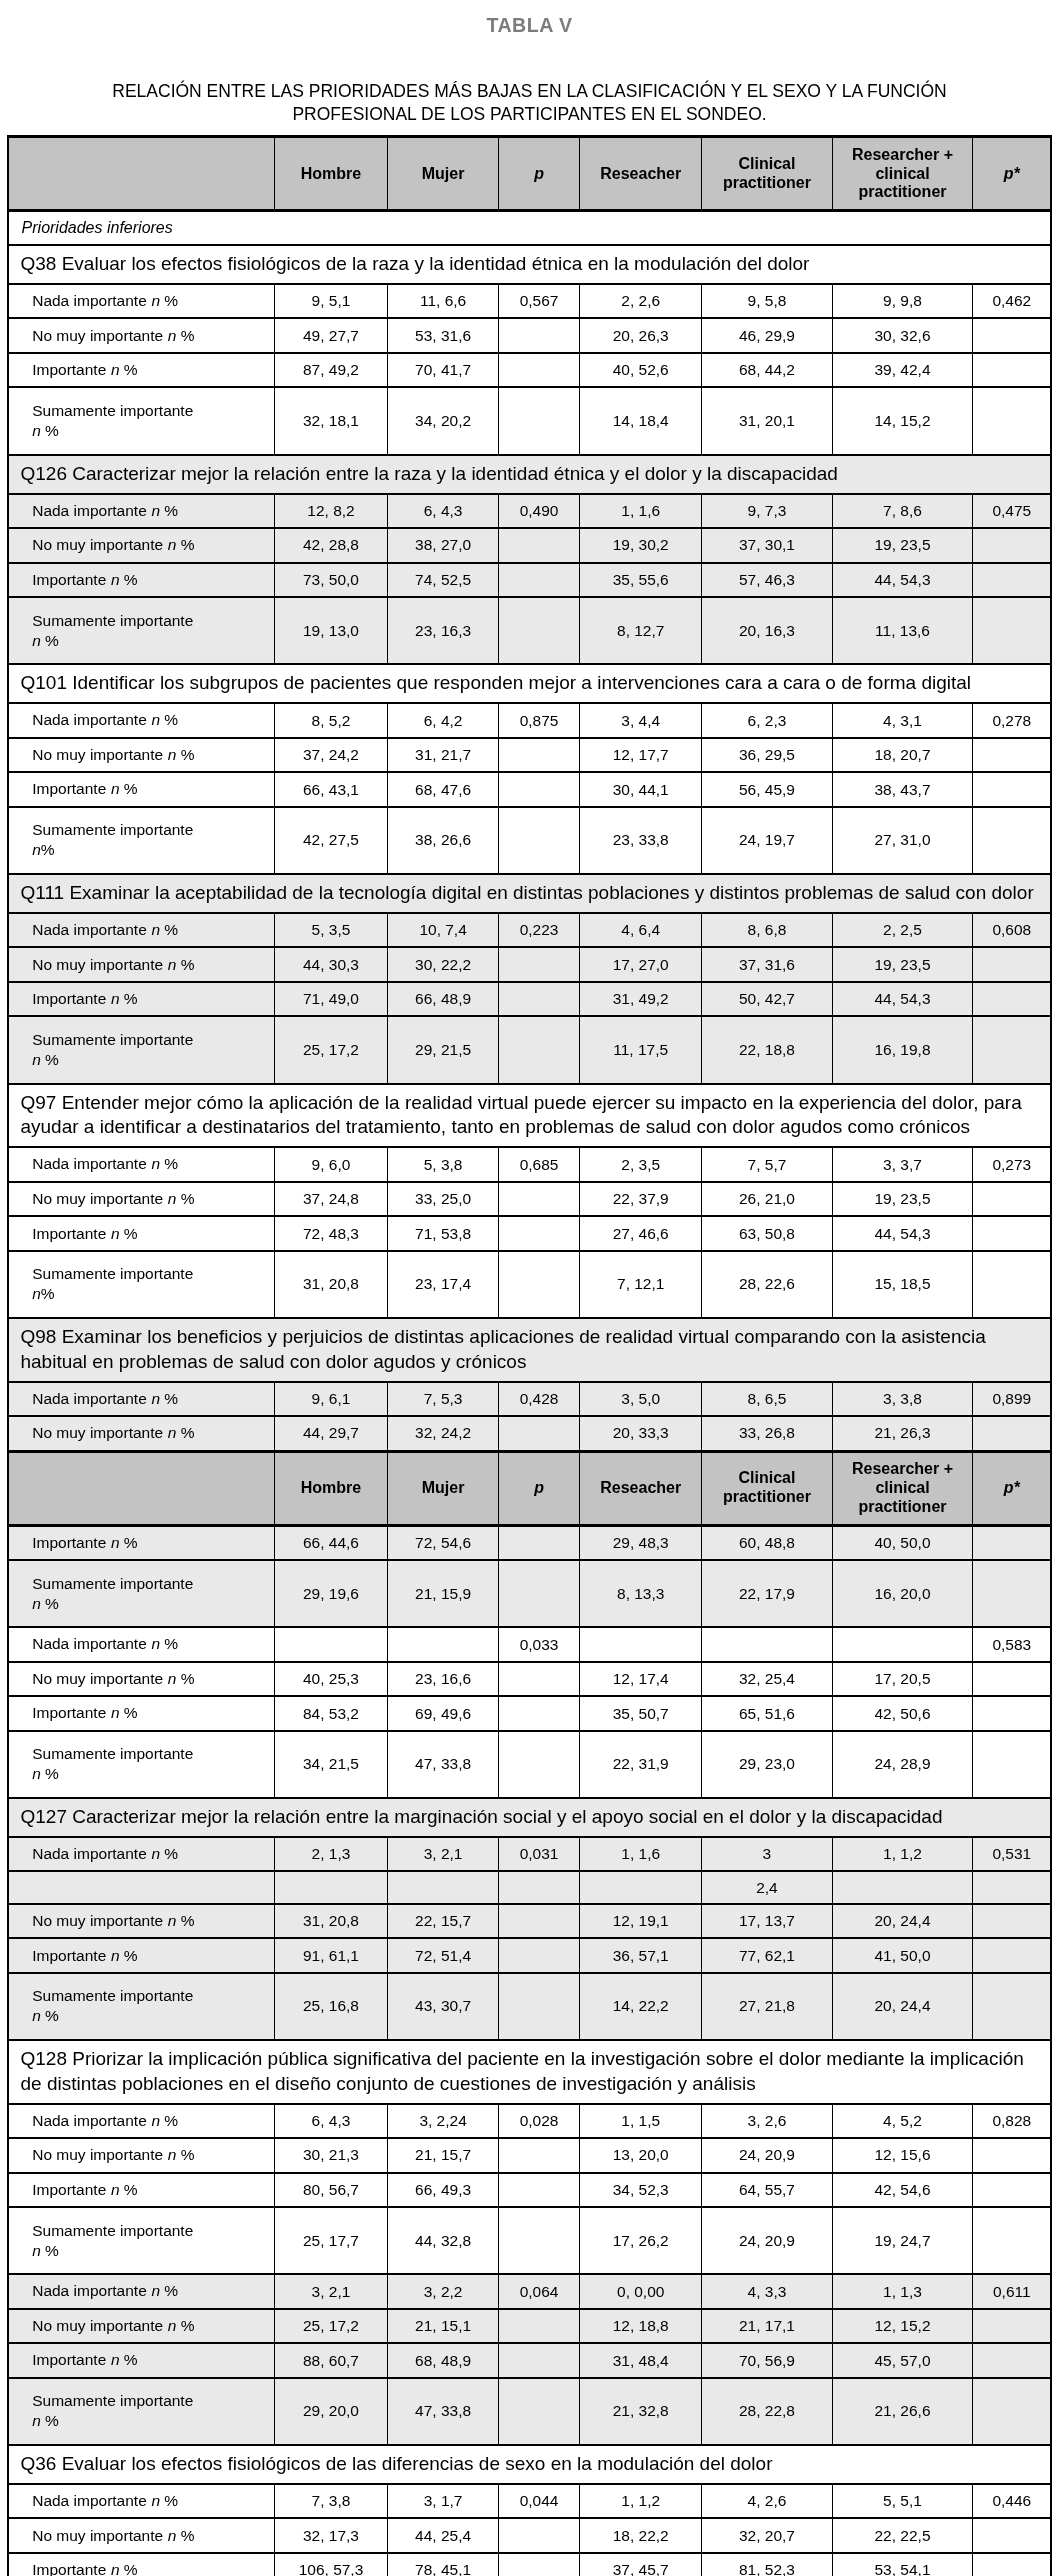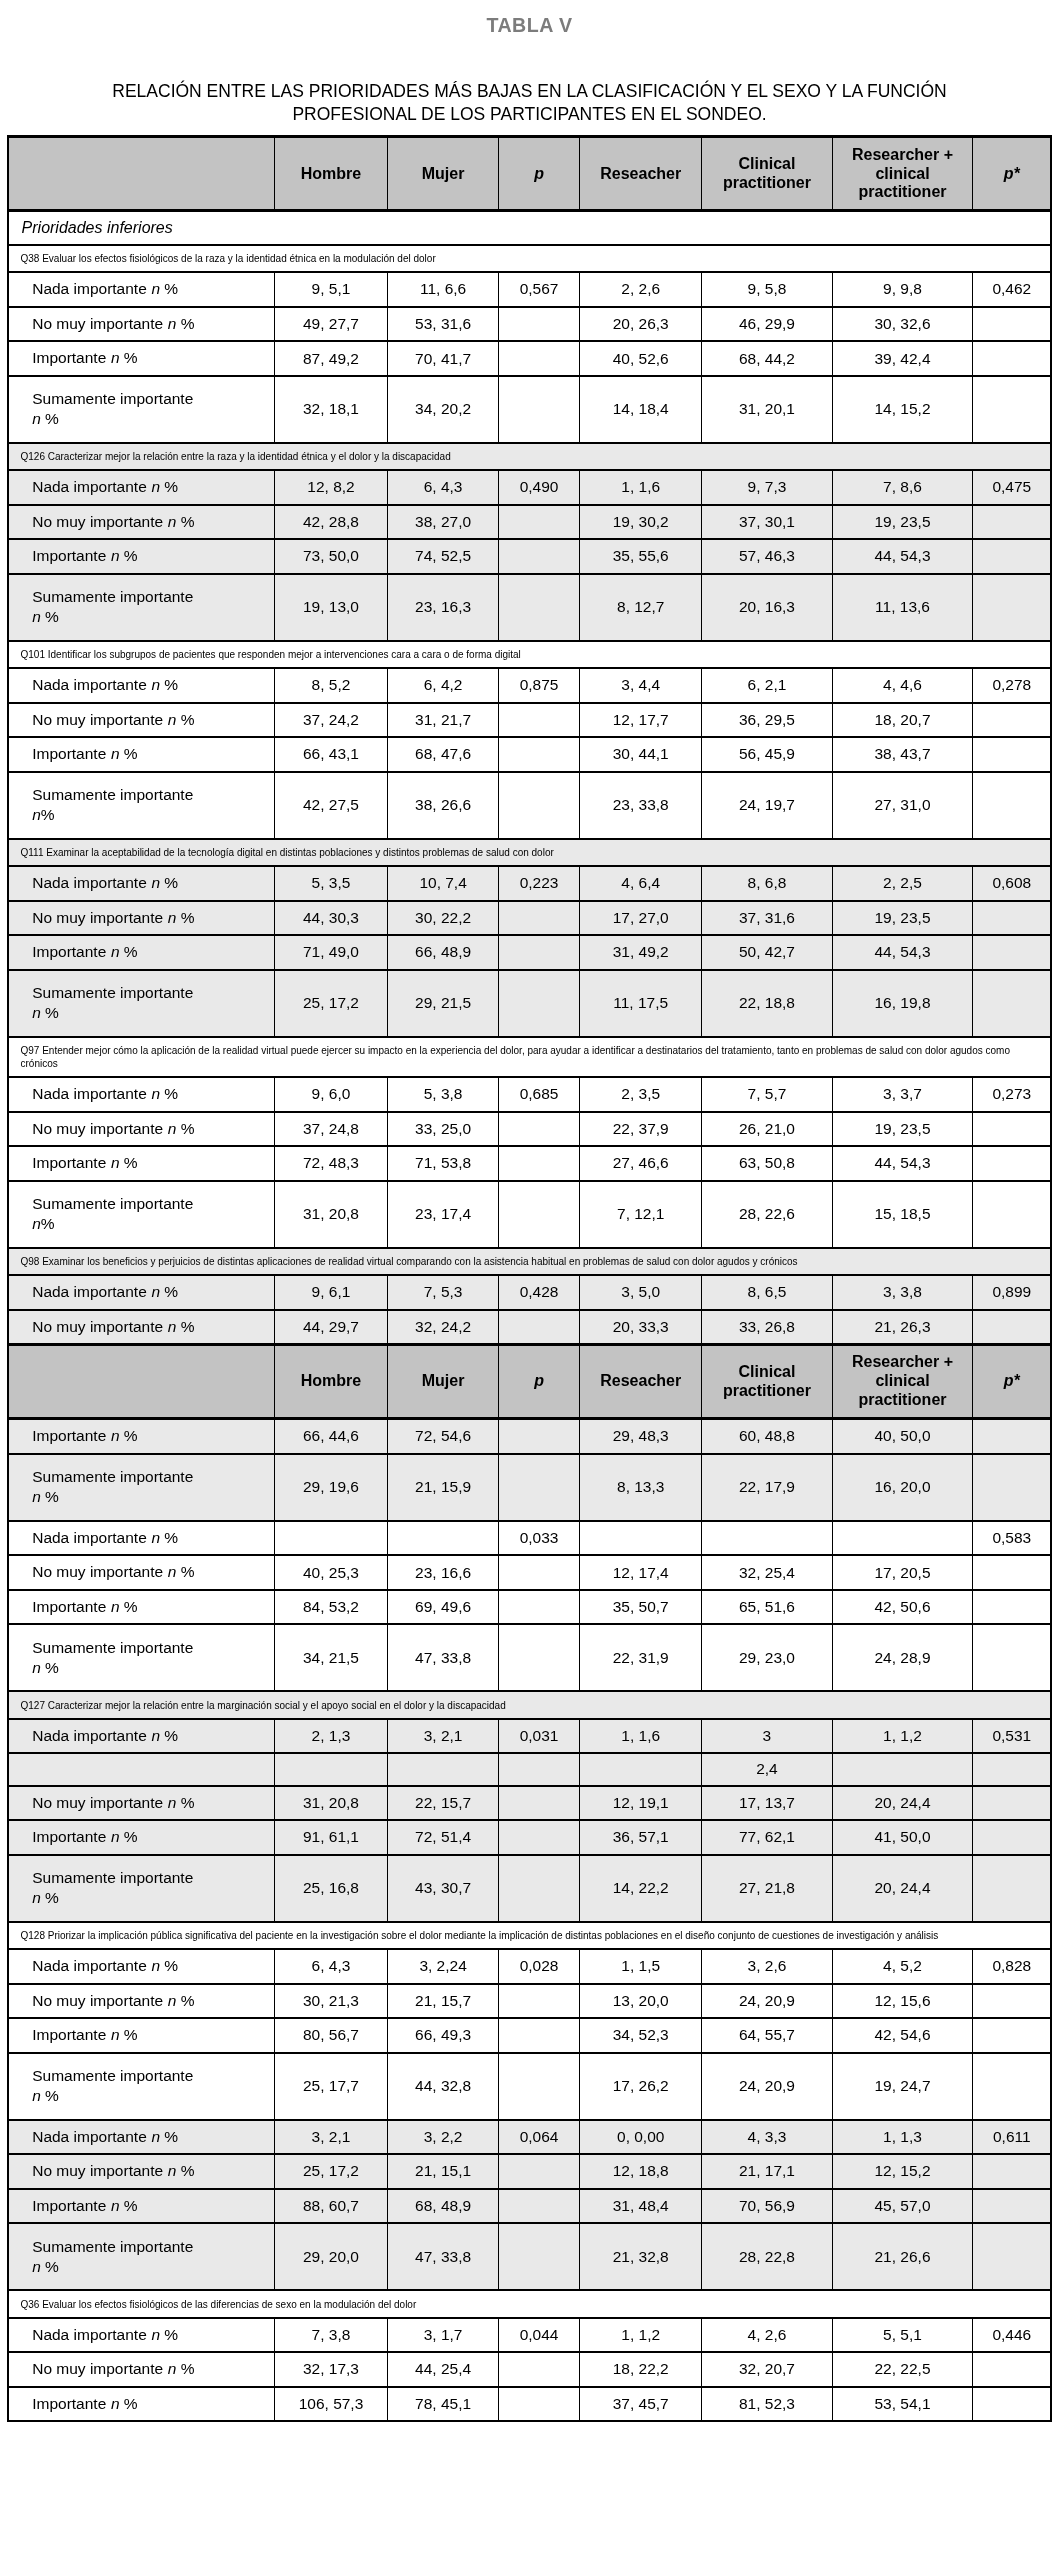--- a/index.html
+++ b/index.html
@@ -19,21 +19,21 @@
     table-layout:fixed; border:2.6px solid #000;
   }
   th, td { border:1px solid #000; border-top-width:2.1px; border-bottom-width:2.1px; box-sizing:border-box; }
   .header-row th {
     background:#c3c3c3; font-weight:bold; font-size:16px; text-align:center;
     vertical-align:middle; padding:7.2px 4.1px; line-height:1.18;
     border-top-width:3.1px; border-bottom-width:3.1px;
   }
   .header-row th.ital { font-style:italic; }
   td.group { font-style:italic; font-size:16px; text-align:left; padding:6.7px 10.3px 6.7px 12.4px;margin-top:27px; }
-  td.qcell { font-size:10px; text-align:left; padding:6.2px 10.3px 6.2px 11.3px; line-height:1.3; }
+  td.qcell { font-size:19px; text-align:left; padding:6.2px 10.3px 6.2px 11.3px; line-height:1.3; }
   td.lcell { font-size:15.5px; text-align:left; padding:6.2px 4.1px 6.2px 23px; line-height:1.3; vertical-align:middle; }
   td.dcell { font-size:15.5px; text-align:center; padding:6.2px 2.1px; vertical-align:middle; white-space:nowrap; }
   tr.tall td { padding-top:12.4px; padding-bottom:12.4px; }
   tr.shaded td { background:#e9e9e9; }
   .suffix { margin-left:4.6px; white-space:nowrap; }
   .suffix.block { display:block; margin-left:0; }
   .nvar { font-style:italic; }
 </style>
 </head>
 <body>
@@ -157,22 +157,22 @@
         </tr>
         <tr>
           <td colspan="8" class="qcell">Q101 Identificar los subgrupos de pacientes que responden mejor a intervenciones cara a cara o de forma digital</td>
         </tr>
         <tr class="">
           <td class="lcell"><span>Nada importante</span><span class="suffix"><i class="nvar">n</i><span> %</span></span></td>
           <td class="dcell">8, 5,2</td>
           <td class="dcell">6, 4,2</td>
           <td class="dcell">0,875</td>
           <td class="dcell">3, 4,4</td>
-          <td class="dcell">6, 2,1</td>
-          <td class="dcell">4, 4,6</td>
+          <td class="dcell">6, 2,3</td>
+          <td class="dcell">4, 3,1</td>
           <td class="dcell">0,278</td>
         </tr>
         <tr class="">
           <td class="lcell"><span>No muy importante</span><span class="suffix"><i class="nvar">n</i><span> %</span></span></td>
           <td class="dcell">37, 24,2</td>
           <td class="dcell">31, 21,7</td>
           <td class="dcell"></td>
           <td class="dcell">12, 17,7</td>
           <td class="dcell">36, 29,5</td>
           <td class="dcell">18, 20,7</td>

